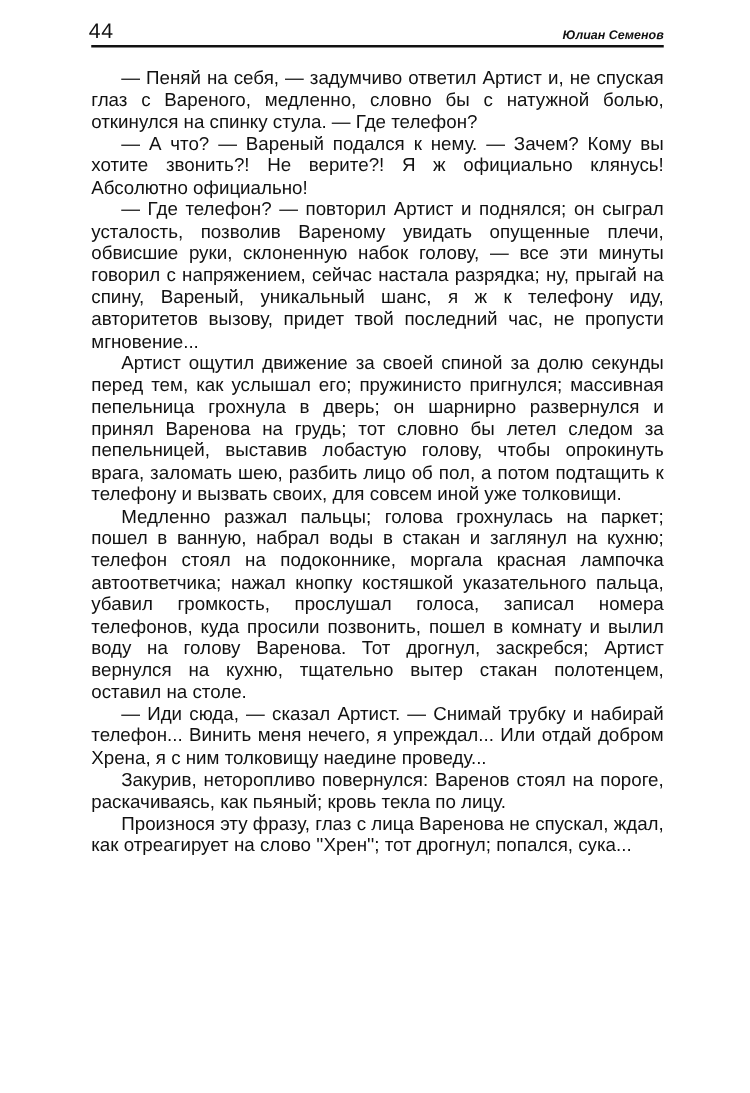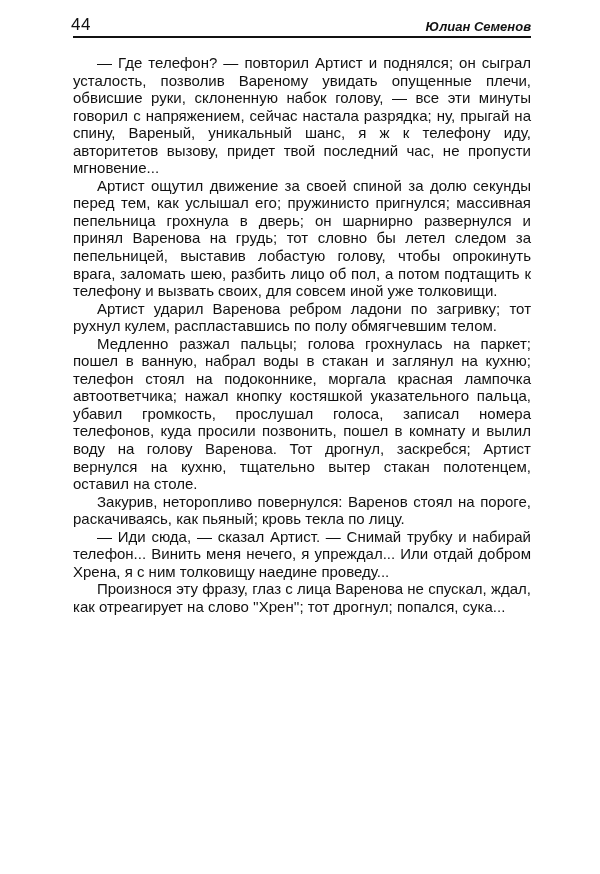--- a/index.html
+++ b/index.html
@@ -11,39 +11,40 @@
   .running-head {
     position: relative; height: 22px;
     border-bottom: 2px solid #111111;
   }
   .page-number {
     position: absolute; left: -2px; bottom: 1px;
     font-weight: normal; font-size: 17px; letter-spacing: 0.5px;
   }
   .author {
     position: absolute; right: 0; bottom: 2px;
-    font-weight: bold; font-style: italic; font-size: 13px; text-align: center;
+    font-weight: bold; font-style: italic; font-size: 10px; text-align: center;
   }
   .body-text {
     margin-top: 16px;
     font-size: 15px; line-height: 17.55px;
     text-align: justify; hyphens: manual;
   }
   .body-text p { margin: 0; text-indent: 24px; }
 </style>
 </head>
 <body>
 
 <div class="page">
   <div class="running-head">
     <span class="page-number">44</span>
     <span class="author">Юлиан Семенов</span>
   </div>
   <div class="body-text">
+    <p>— Пеняй на себя, — задумчиво ответил Артист и, не спуская глаз с Вареного, медленно, словно бы с натужной болью, откинулся на спинку стула. — Где телефон?</p>
+    <p>— А что? — Вареный подался к нему. — Зачем? Кому вы хотите звонить?! Не верите?! Я ж официально клянусь! Абсолютно официально!</p>
     <p>— Где телефон? — повторил Артист и поднялся; он сыграл усталость, позволив Вареному увидать опущенные плечи, обвисшие руки, склоненную набок голову, — все эти минуты говорил с напряжением, сейчас настала разрядка; ну, прыгай на спину, Вареный, уникальный шанс, я ж к телефону иду, авторитетов вызову, придет твой последний час, не пропусти мгновение...</p>
     <p>Артист ощутил движение за своей спиной за долю секунды перед тем, как услышал его; пружинисто пригнулся; массивная пепельница грохнула в дверь; он шарнирно развернулся и принял Варенова на грудь; тот словно бы летел следом за пепельницей, выставив лобастую голову, чтобы опрокинуть врага, заломать шею, разбить лицо об пол, а потом подтащить к телефону и вызвать своих, для совсем иной уже толковищи.</p>
-    <p>Артист ударил Варенова ребром ладони по загривку; тот рухнул кулем, распластавшись по полу обмягчевшим телом.</p>
     <p>Медленно разжал пальцы; голова грохнулась на паркет; пошел в ванную, набрал воды в стакан и заглянул на кухню; телефон стоял на подоконнике, моргала красная лампочка автоответчика; нажал кнопку костяшкой указательного пальца, убавил громкость, прослушал голоса, записал номера телефонов, куда просили позвонить, пошел в комнату и вылил воду на голову Варенова. Тот дрогнул, заскребся; Артист вернулся на кухню, тщательно вытер стакан полотенцем, оставил на столе.</p>
+    <p>— Иди сюда, — сказал Артист. — Снимай трубку и набирай телефон... Винить меня нечего, я упреждал... Или отдай добром Хрена, я с ним толковищу наедине проведу...</p>
     <p>Закурив, неторопливо повернулся: Варенов стоял на пороге, раскачиваясь, как пьяный; кровь текла по лицу.</p>
-    <p>— Иди сюда, — сказал Артист. — Снимай трубку и набирай телефон... Винить меня нечего, я упреждал... Или отдай добром Хрена, я с ним толковищу наедине проведу...</p>
     <p>Произнося эту фразу, глаз с лица Варенова не спускал, ждал, как отреагирует на слово ''Хрен''; тот дрогнул; попался, сука...</p>
   </div>
 </div>
 
 </body></html>

